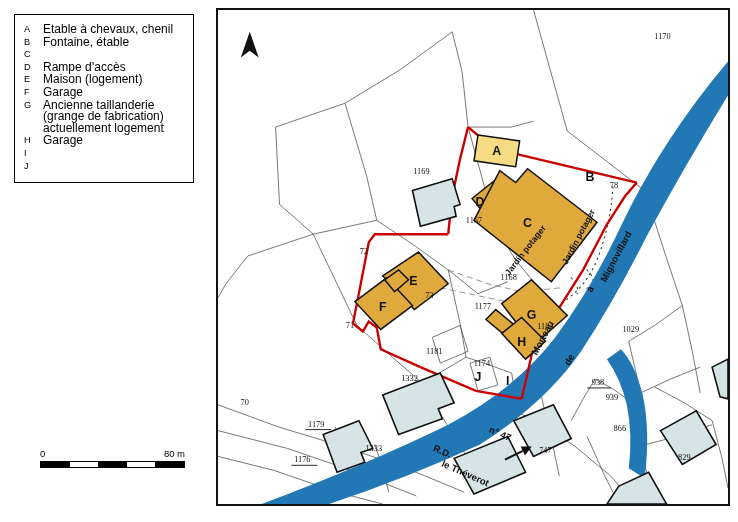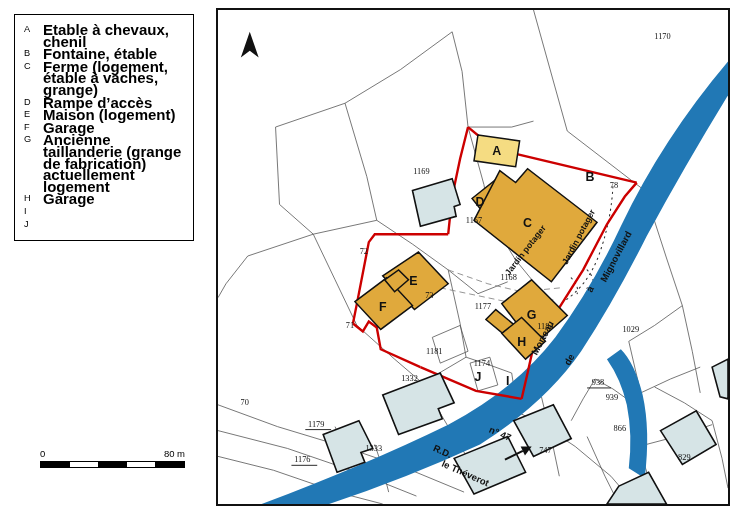--- a/index.html
+++ b/index.html
@@ -5,21 +5,21 @@
   html,body{margin:0;padding:0;background:#ffffff;}
   body{width:738px;height:522px;position:relative;overflow:hidden;
        font-family:"Liberation Sans","DejaVu Sans",sans-serif;}
 
   
   #legend{position:absolute;left:14px;top:14px;width:180px;
           border:1.6px solid #000;background:#fff;padding:9px 8px 9px 9px;
           box-sizing:border-box;}
   .leg-row{display:flex;align-items:flex-start;margin-bottom:1px;}
   .leg-key{width:19px;flex:0 0 19px;font-size:9.2px;line-height:11.6px;color:#000;}
-  .leg-txt{font-size:15px;line-height:11.6px;color:#000;font-weight:bold;}
+  .leg-txt{font-size:12px;line-height:11.6px;color:#000;}
 
   
   #scalebar{position:absolute;left:40px;top:448px;width:145px;}
   .sb-labels{position:relative;height:13px;}
   .sb-labels span{position:absolute;font-size:9.5px;color:#000;}
   .sb-zero{left:0;}
   .sb-max{right:0;}
   .sb-bar{display:flex;height:7px;border:1.3px solid #000;box-sizing:border-box;}
   .sb-seg{flex:1;}
   .sb-seg.on{background:#000;}
@@ -45,21 +45,20 @@
   <div class="leg-row">
     <div class="leg-key">A</div>
     <div class="leg-txt">Etable à chevaux, chenil</div>
   </div>
   <div class="leg-row">
     <div class="leg-key">B</div>
     <div class="leg-txt">Fontaine, étable</div>
   </div>
   <div class="leg-row">
     <div class="leg-key">C</div>
-    <div class="leg-txt">Ferme (logement, étable à vaches, grange)</div>
   </div>
   <div class="leg-row">
     <div class="leg-key">D</div>
     <div class="leg-txt">Rampe d’accès</div>
   </div>
   <div class="leg-row">
     <div class="leg-key">E</div>
     <div class="leg-txt">Maison (logement)</div>
   </div>
   <div class="leg-row">

